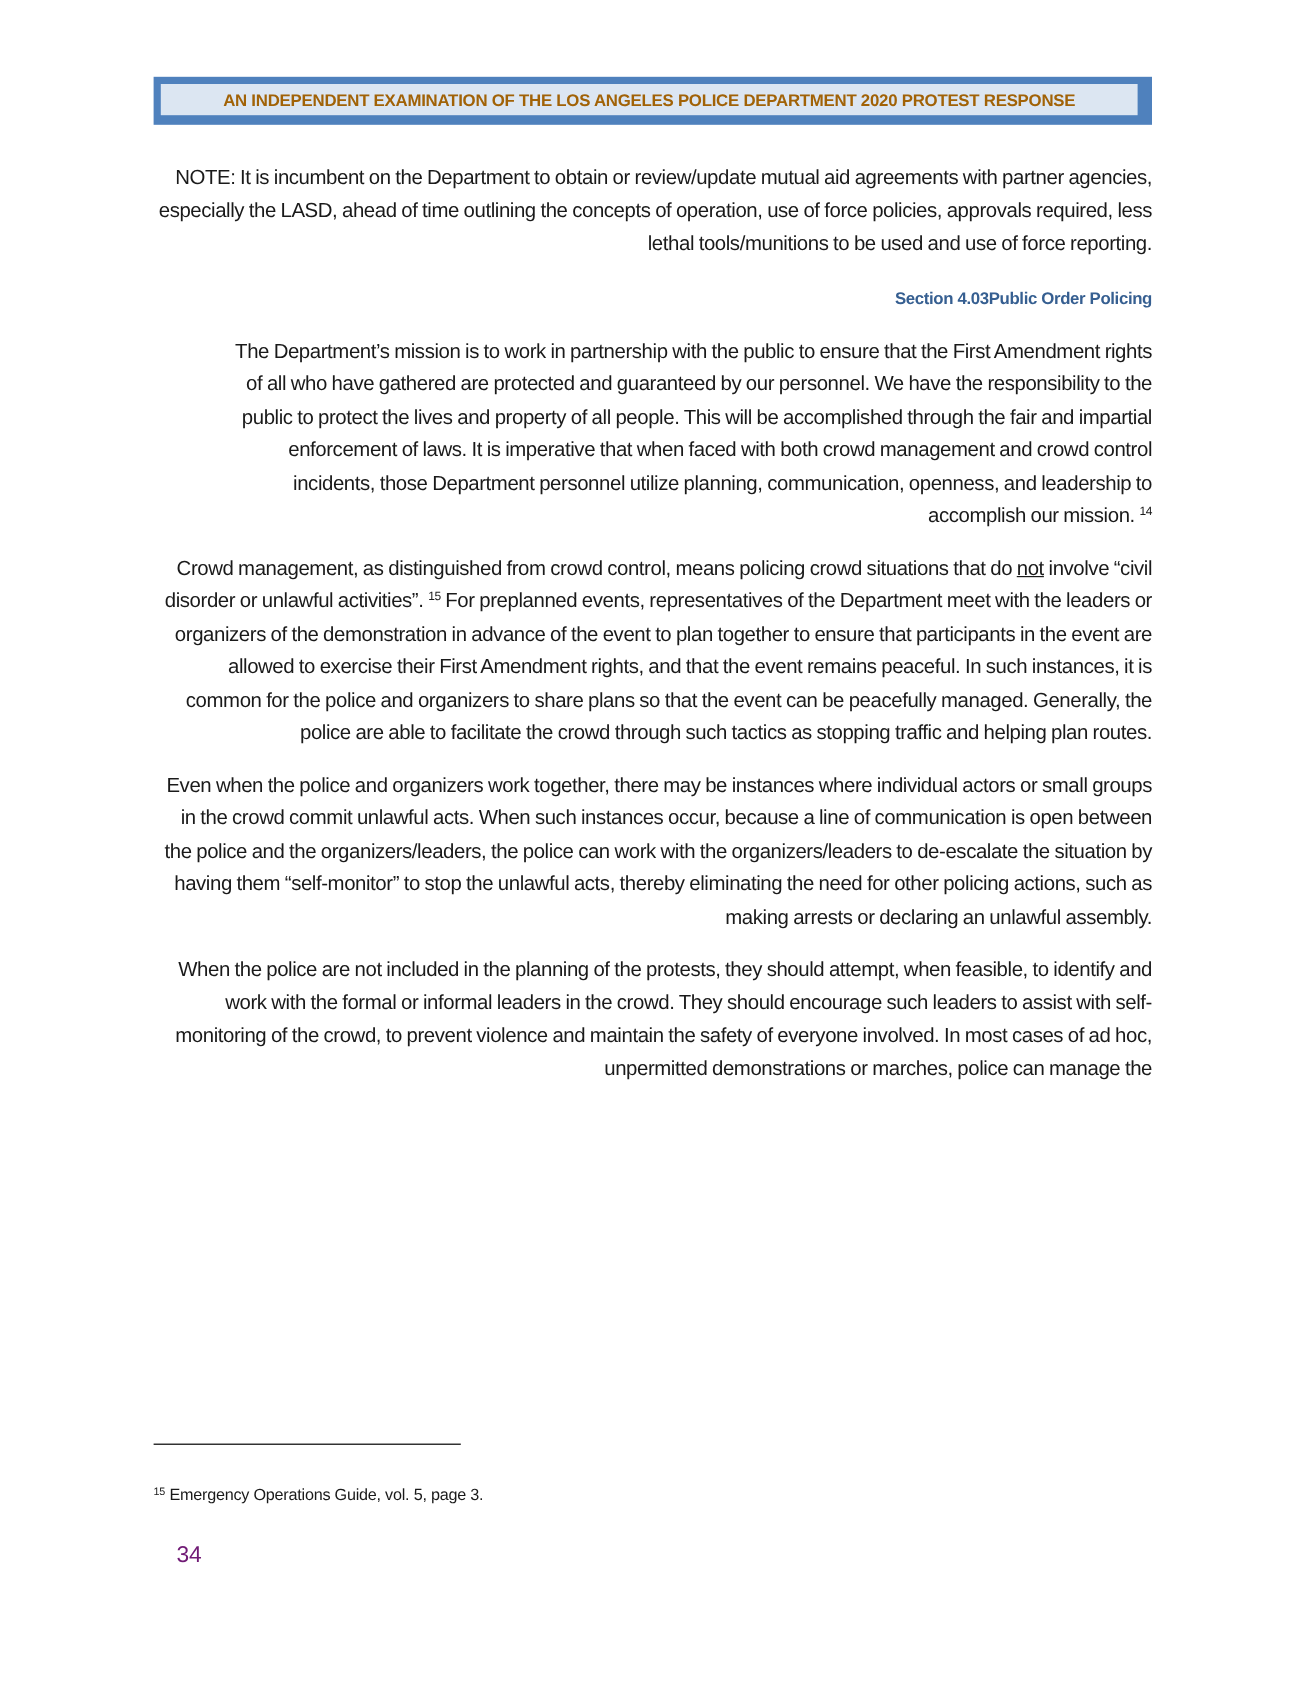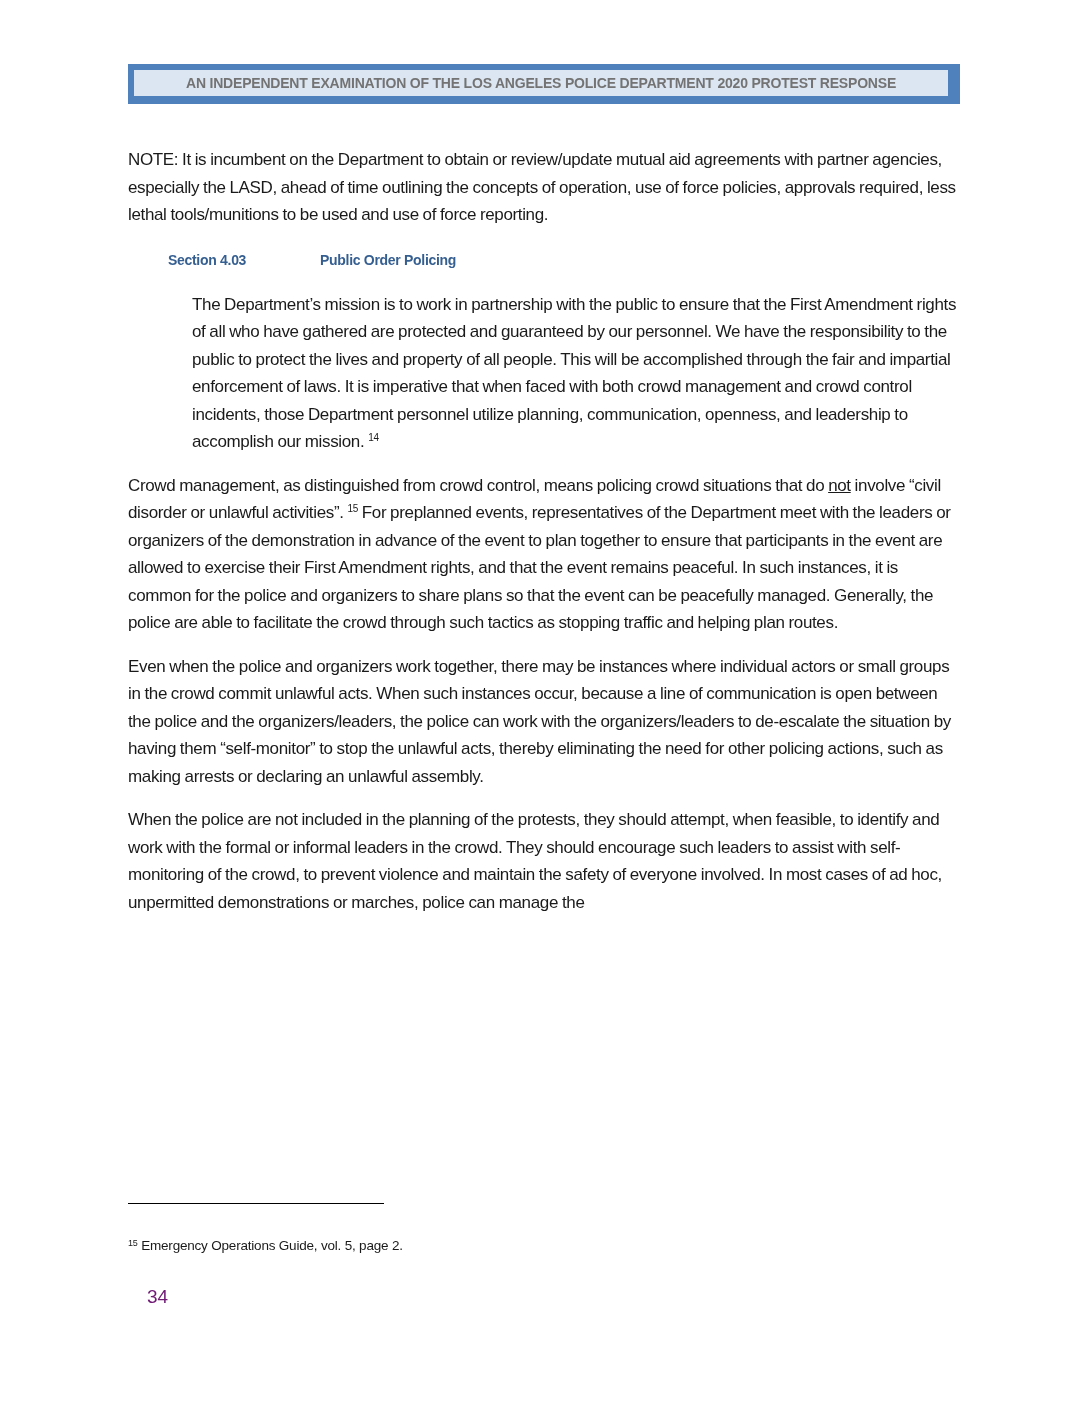--- a/index.html
+++ b/index.html
@@ -3,22 +3,22 @@
 <meta charset="utf-8">
 <style>
   html, body { margin: 0; padding: 0; background: #ffffff; }
   body { width: 1088px; height: 1408px; position: relative; overflow: hidden;
          font-family: "Liberation Sans", sans-serif; color: #1a1a1a; }
   .header-band { position: absolute; left: 128px; top: 64px; width: 832px; height: 40px;
                  background: #4f81bd; box-sizing: border-box; }
   .header-inner { position: absolute; left: 6px; top: 6px; right: 12px; bottom: 8px;
                   background: #dce6f2; display: flex; align-items: center; justify-content: center; }
   .header-text { font-family: "Liberation Sans", sans-serif; font-weight: bold; font-size: 14px;
-                 letter-spacing: -0.2px; color: #737373; white-space: nowrap; }
-  .content { position: absolute; left: 128px; top: 146px; width: 832px; font-size: 17px; line-height: 27.5px; }
+                 letter-spacing: -0.2px; color: #a16207; white-space: nowrap; }
+  .content { position: absolute; left: 128px; top: 134px; width: 832px; font-size: 17px; line-height: 27.5px; text-align: right; }
   .para { margin: 0 0 16px 0; letter-spacing: -0.35px; word-spacing: -0.5px; }
   .block { margin: 0 0 16px 64px; letter-spacing: -0.35px; word-spacing: -0.5px; }
   .section-heading { margin: 0 0 16px 40px; color: #365f91; font-weight: bold; font-size: 14px;
                      line-height: 30px; letter-spacing: -0.3px; }
   .section-heading .num { display: inline-block; width: 152px; }
   sup { font-size: 10px; line-height: 0; vertical-align: 6px; }
   u { }
   .fn-rule { position: absolute; left: 128px; top: 1203px; width: 256px; height: 0; border-top: 1.5px solid #000; }
   .footnotes { position: absolute; left: 128px; top: 1234px; font-size: 13.5px; line-height: 23px; letter-spacing: -0.2px; }
   .footnotes sup { font-size: 9px; vertical-align: 4px; }
@@ -47,16 +47,16 @@
   <p class="para"><span>Crowd management, as distinguished from crowd control, means policing crowd situations that do</span> <u>not</u> <span>involve “civil disorder or unlawful activities”.</span> <sup>15</sup> <span>For preplanned events, representatives of the Department meet with the leaders or organizers of the demonstration in advance of the event to plan together to ensure that participants in the event are allowed to exercise their First Amendment rights, and that the event remains peaceful. In such instances, it is common for the police and organizers to share plans so that the event can be peacefully managed. Generally, the police are able to facilitate the crowd through such tactics as stopping traffic and helping plan routes.</span></p>
 
   <p class="para">Even when the police and organizers work together, there may be instances where individual actors or small groups in the crowd commit unlawful acts. When such instances occur, because a line of communication is open between the police and the organizers/leaders, the police can work with the organizers/leaders to de-escalate the situation by having them “self-monitor” to stop the unlawful acts, thereby eliminating the need for other policing actions, such as making arrests or declaring an unlawful assembly.</p>
 
   <p class="para">When the police are not included in the planning of the protests, they should attempt, when feasible, to identify and work with the formal or informal leaders in the crowd. They should encourage such leaders to assist with self-monitoring of the crowd, to prevent violence and maintain the safety of everyone involved. In most cases of ad hoc, unpermitted demonstrations or marches, police can manage the</p>
 </div>
 
 <div class="fn-rule"></div>
 
 <div class="footnotes">
-  <div><sup>15</sup> <span>Emergency Operations Guide, vol. 5, page 2.</span></div>
+  <div><sup>15</sup> <span>Emergency Operations Guide, vol. 5, page 3.</span></div>
 </div>
 
 <div class="page-number">34</div>
 
 </body></html>

